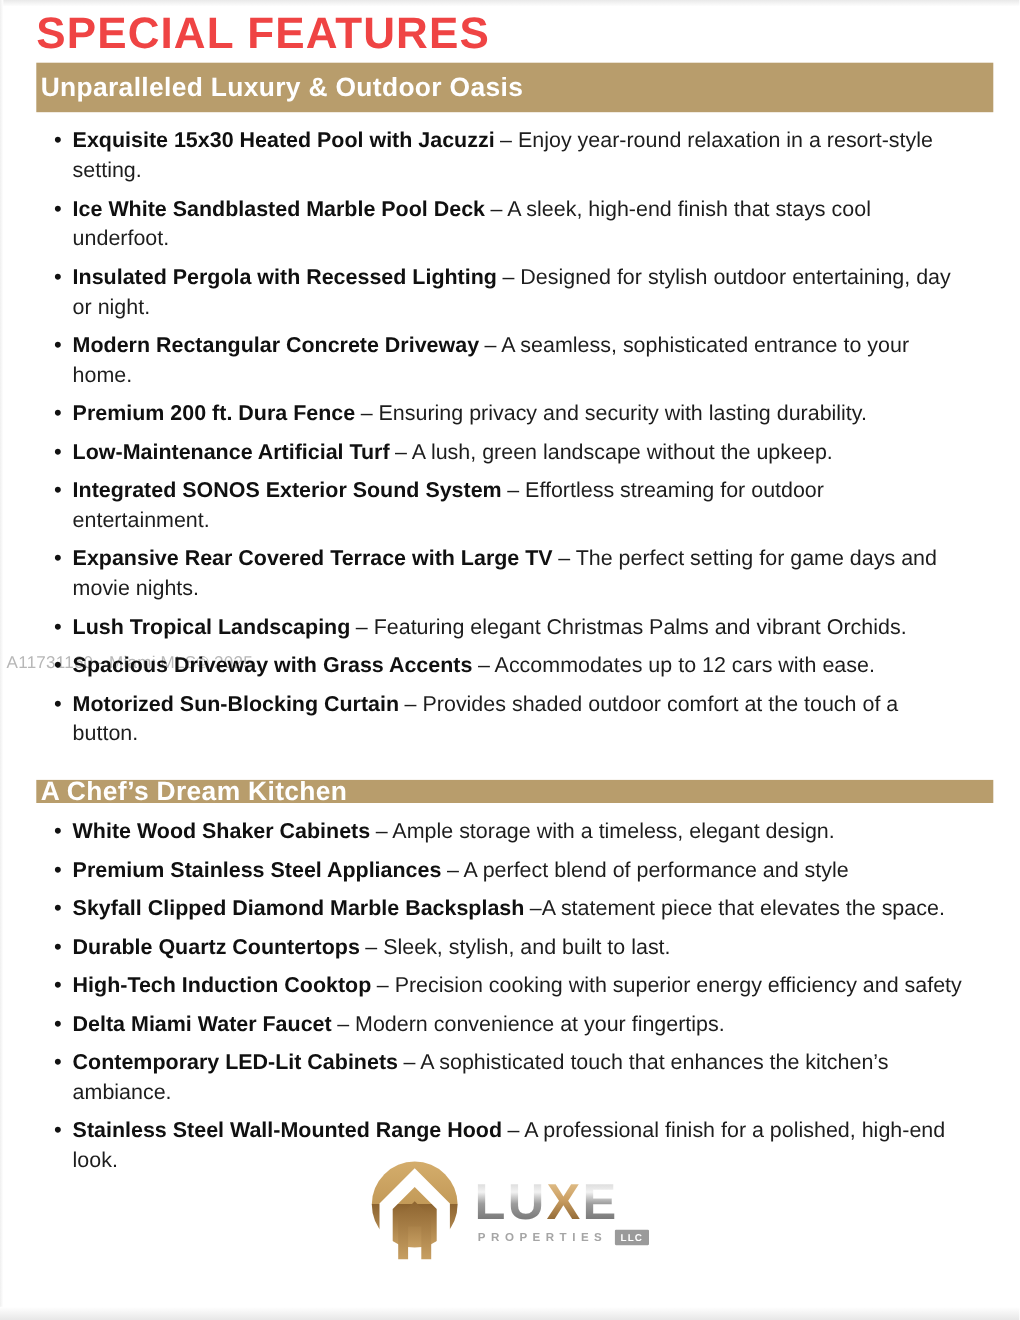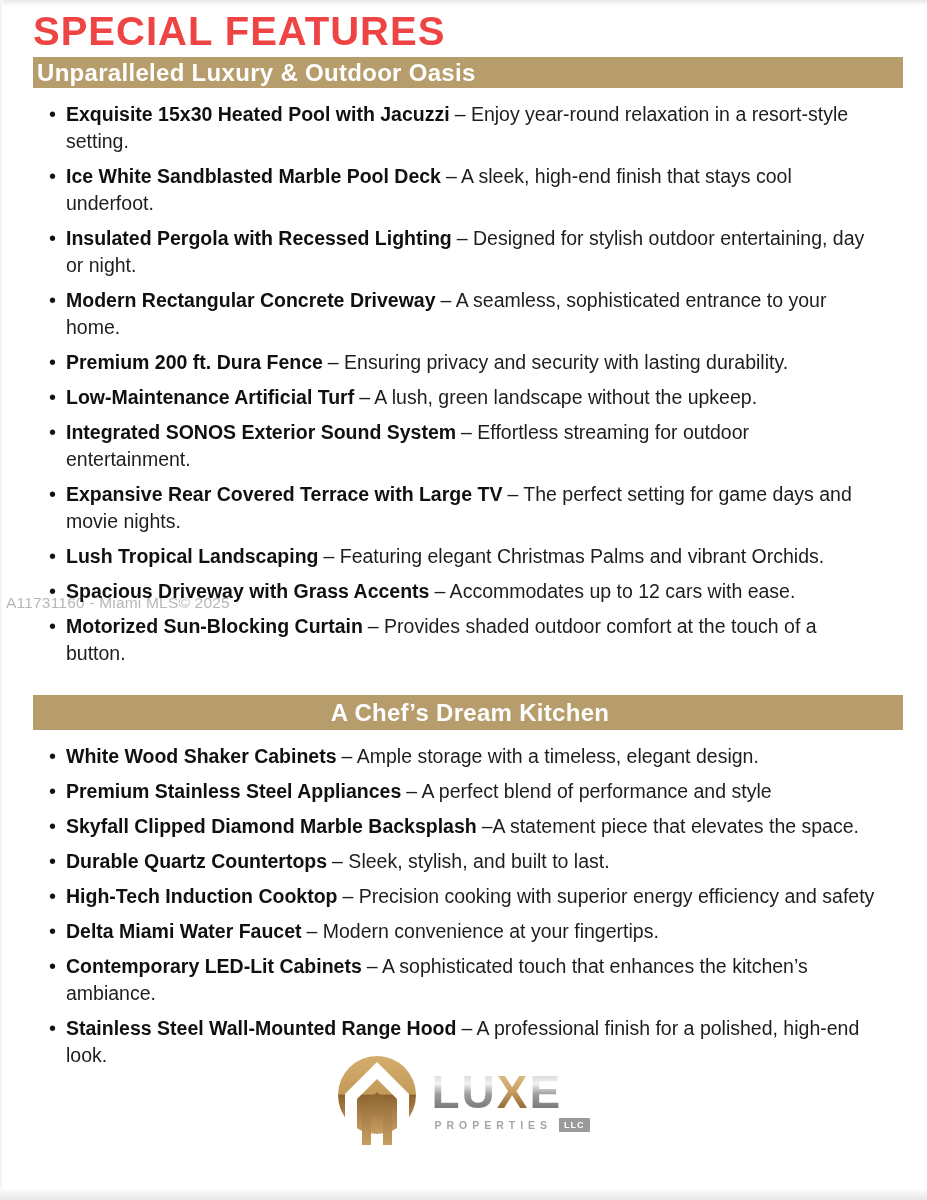--- a/index.html
+++ b/index.html
@@ -23,26 +23,26 @@
     font-size:40px; line-height:34px;
     font-weight:800; letter-spacing:1px;
     color:#ef4444;
   }
   .banner {
     margin:0 24px 0 33px;
     background:#b89d6c;
     color:#ffffff;
     font-weight:800;
     font-size:24px;
-    height:31px;
+    height:45px;
     display:flex; align-items:center;
     padding-left:4px;
     letter-spacing:0.3px;
   }
-  section.kitchen .banner { height:35px; margin-top:14px;justify-content:center; }
+  section.kitchen .banner { height:21px; margin-top:14px; }
 
   ul.features {
     list-style:none;
     margin:0; padding:13px 48px 6px 66px;
   }
   ul.features li {
     position:relative;
     font-size:19.5px;
     line-height:27px;
     margin-bottom:8px;

